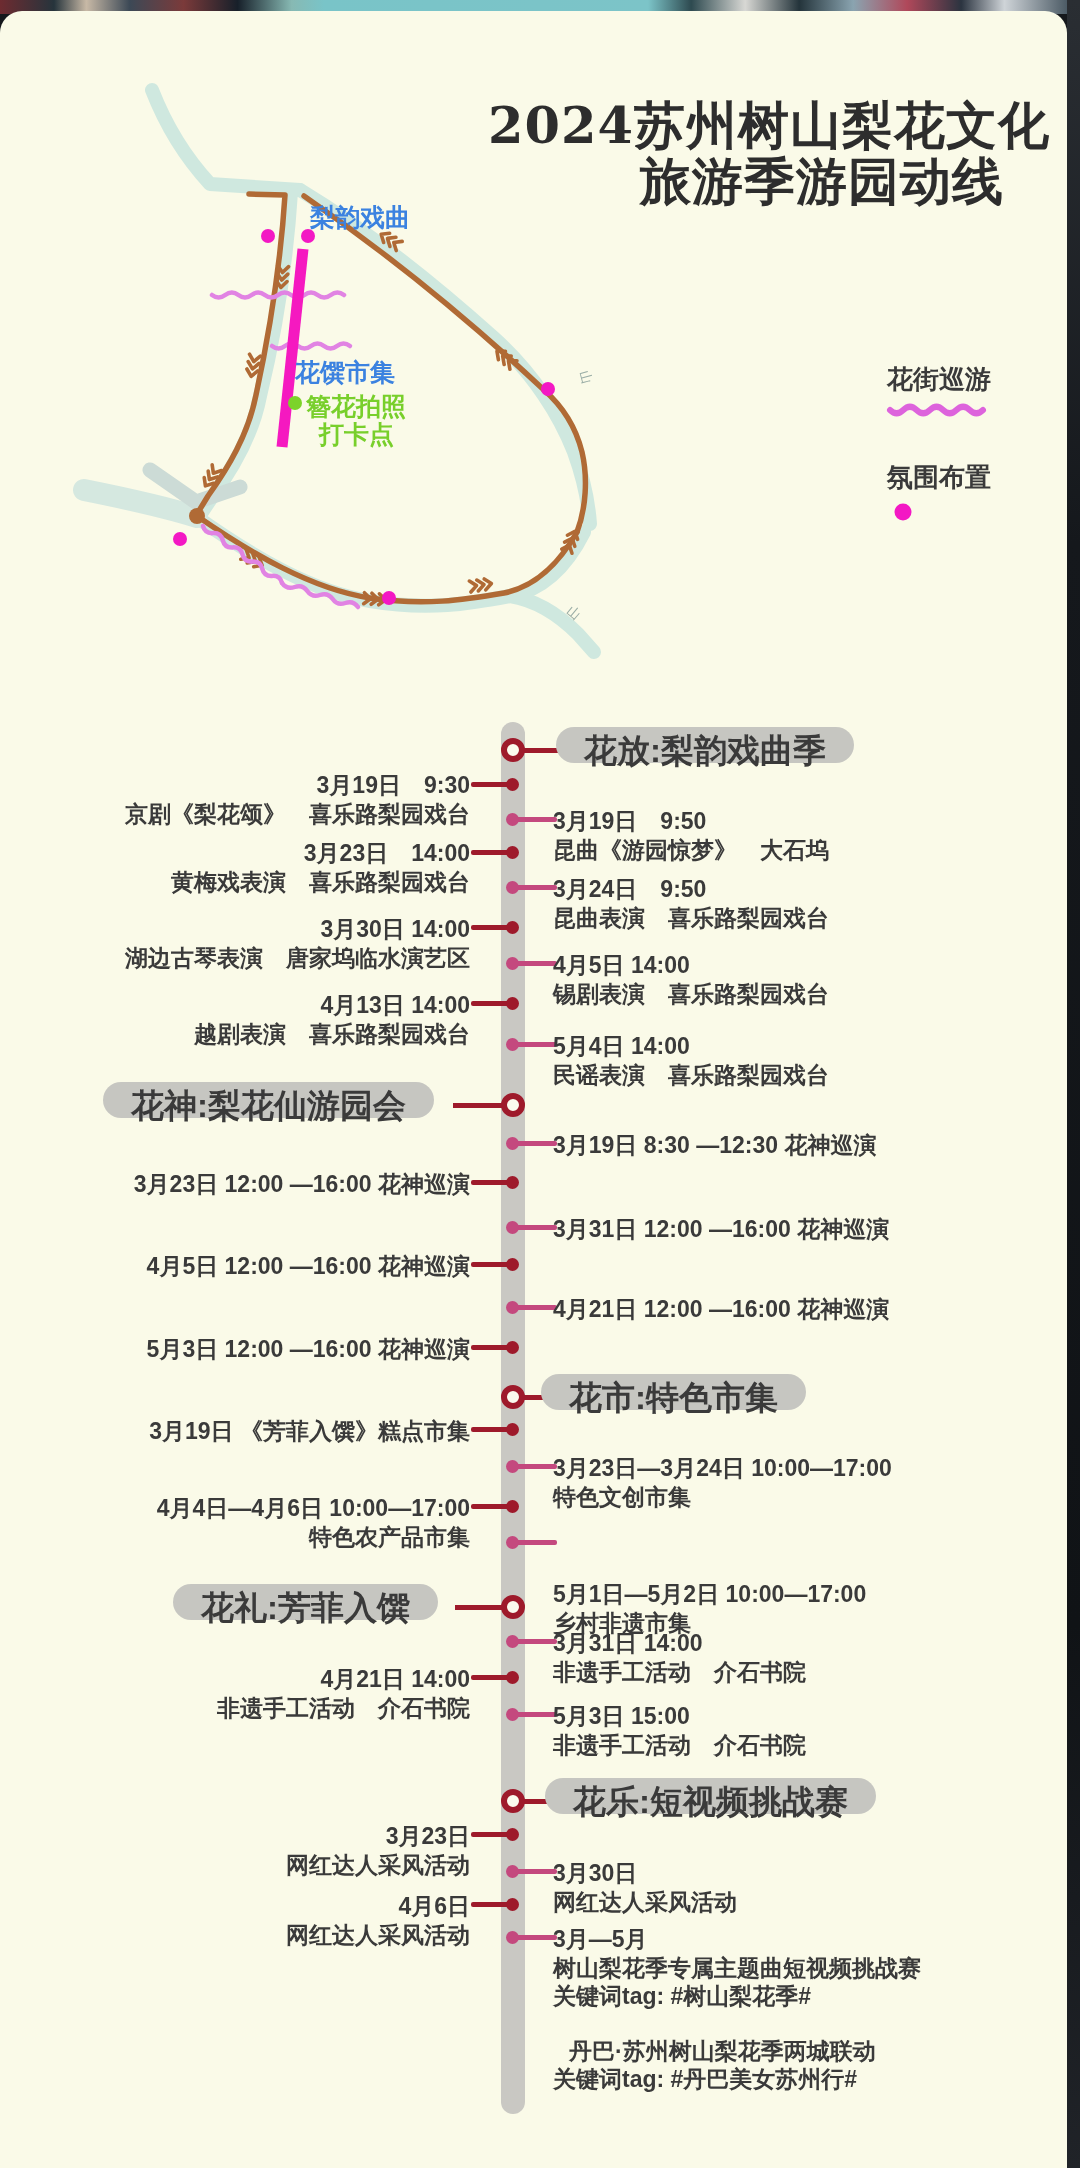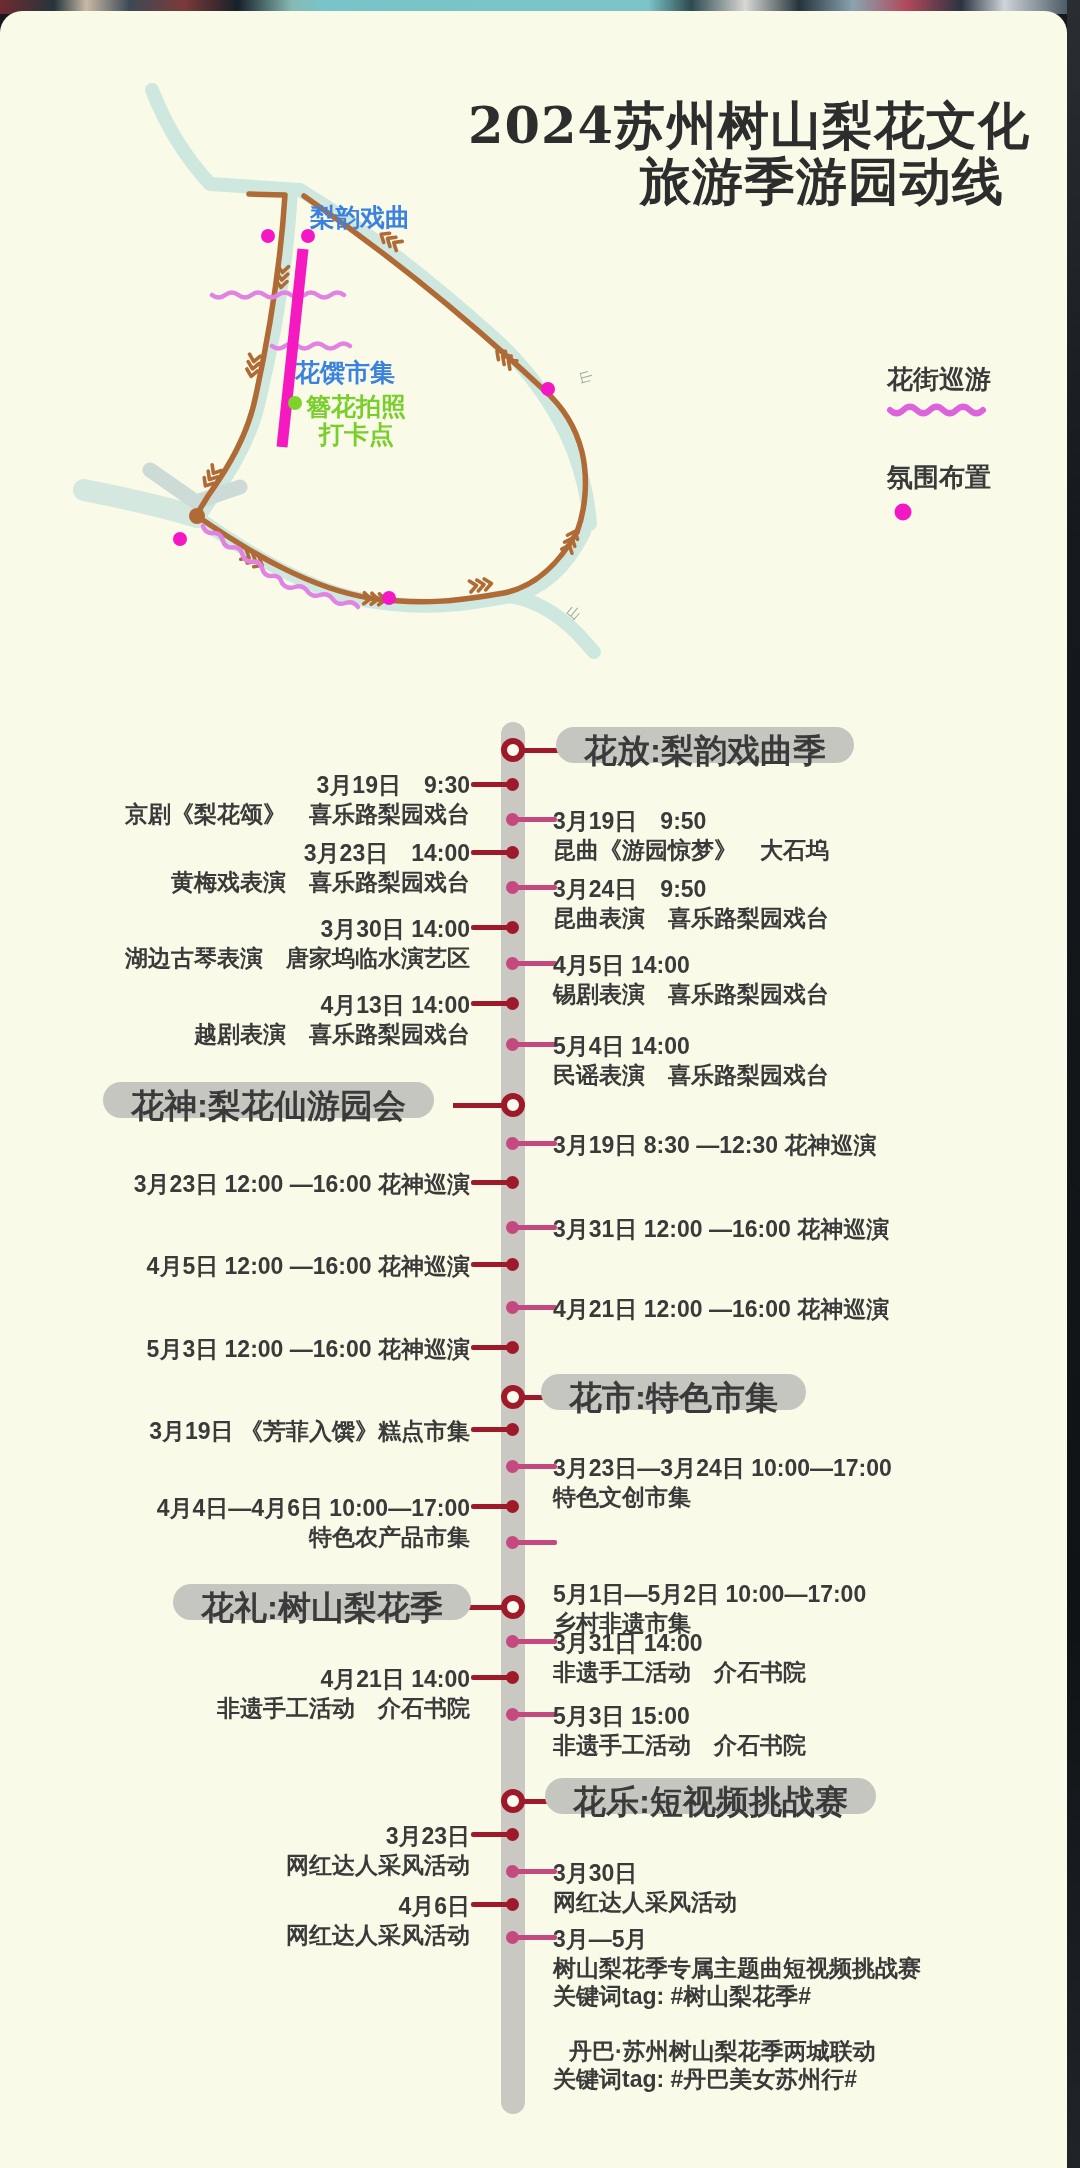--- a/index.html
+++ b/index.html
@@ -9,21 +9,21 @@
   .strip{position:absolute;left:0;top:0;width:1080px;height:14px;
     background:linear-gradient(90deg,#6e2b30 0%,#26343c 5%,#c8b9a6 8%,#3c4956 12%,#7b3a3a 17%,
       #17202a 22%,#87b9b3 27%,#79c4c8 30%,#7cc4c8 60%,#2e4a50 64%,#d8d8d4 69%,#24343b 74%,
       #8aa4b0 79%,#b0485a 84%,#2b3440 89%,#cfd4d8 93%,#31424e 100%);}
   .rsliver{position:absolute;top:0;right:0;width:13px;height:2168px;
     background:linear-gradient(180deg,#2a2e33,#15181c 25%,#101316 75%,#202328);}
   .card{position:absolute;left:0;top:11px;width:1067px;height:2157px;background:#fafae8;
     border-radius:22px 22px 0 0;}
   .t1,.t2{position:absolute;font-family:"DejaVu Serif","Liberation Serif",serif;font-weight:700;
     font-size:51px;color:#2d2d2d;letter-spacing:1px;white-space:nowrap;}
-  .t1{left:468px;top:92px;}
+  .t1{left:488px;top:92px;}
   .t2{left:640px;top:148px;}
   #mapsvg{position:absolute;left:0;top:0;width:1080px;height:680px;}
   .mlabel{position:absolute;font-size:25px;font-weight:700;white-space:nowrap;}
   .blue{color:#3b82e0;} .green{color:#78cf2b;}
   .legend-label{position:absolute;font-size:26px;font-weight:700;color:#3a3a3a;white-space:nowrap;}
   
   .spine{position:absolute;left:501px;top:722px;width:24px;height:1392px;background:#c9c8c3;border-radius:12px;}
   .pill{position:absolute;height:36px;line-height:47px;padding:0 28px;background:#c6c6c1;
     border-radius:25px;font-size:33px;font-weight:700;color:#3a3a3a;white-space:nowrap;z-index:3;}
   .ring{position:absolute;left:501px;width:24px;height:24px;border:6px solid #9e1a2b;
@@ -250,21 +250,21 @@
 
   <div class="ev R" style="top:1580px;">
     <div>5月1日—5月2日  10:00—17:00</div>
       <div>乡村非遗市集</div>
     </div>
   <span class="conn cr" style="top:1540px;"></span>
   <span class="dot dr" style="top:1536px;"></span>
 
   <span class="hconn" style="left:455px;top:1605px;width:56px;"></span>
   <span class="ring" style="top:1595px;"></span>
-  <div class="pill" style="left:173px;top:1584px;">花礼:树山梨花季</div>
+  <div class="pill" style="left:173px;top:1584px;">花礼:芳菲入馔</div>
 
   <div class="ev R" style="top:1629px;">
     <div>3月31日 14:00</div>
       <div>非遗手工活动　介石书院</div>
     </div>
   <span class="conn cr" style="top:1639px;"></span>
   <span class="dot dr" style="top:1635px;"></span>
 
   <div class="ev L" style="top:1665px;">
     <div>4月21日 14:00</div>

